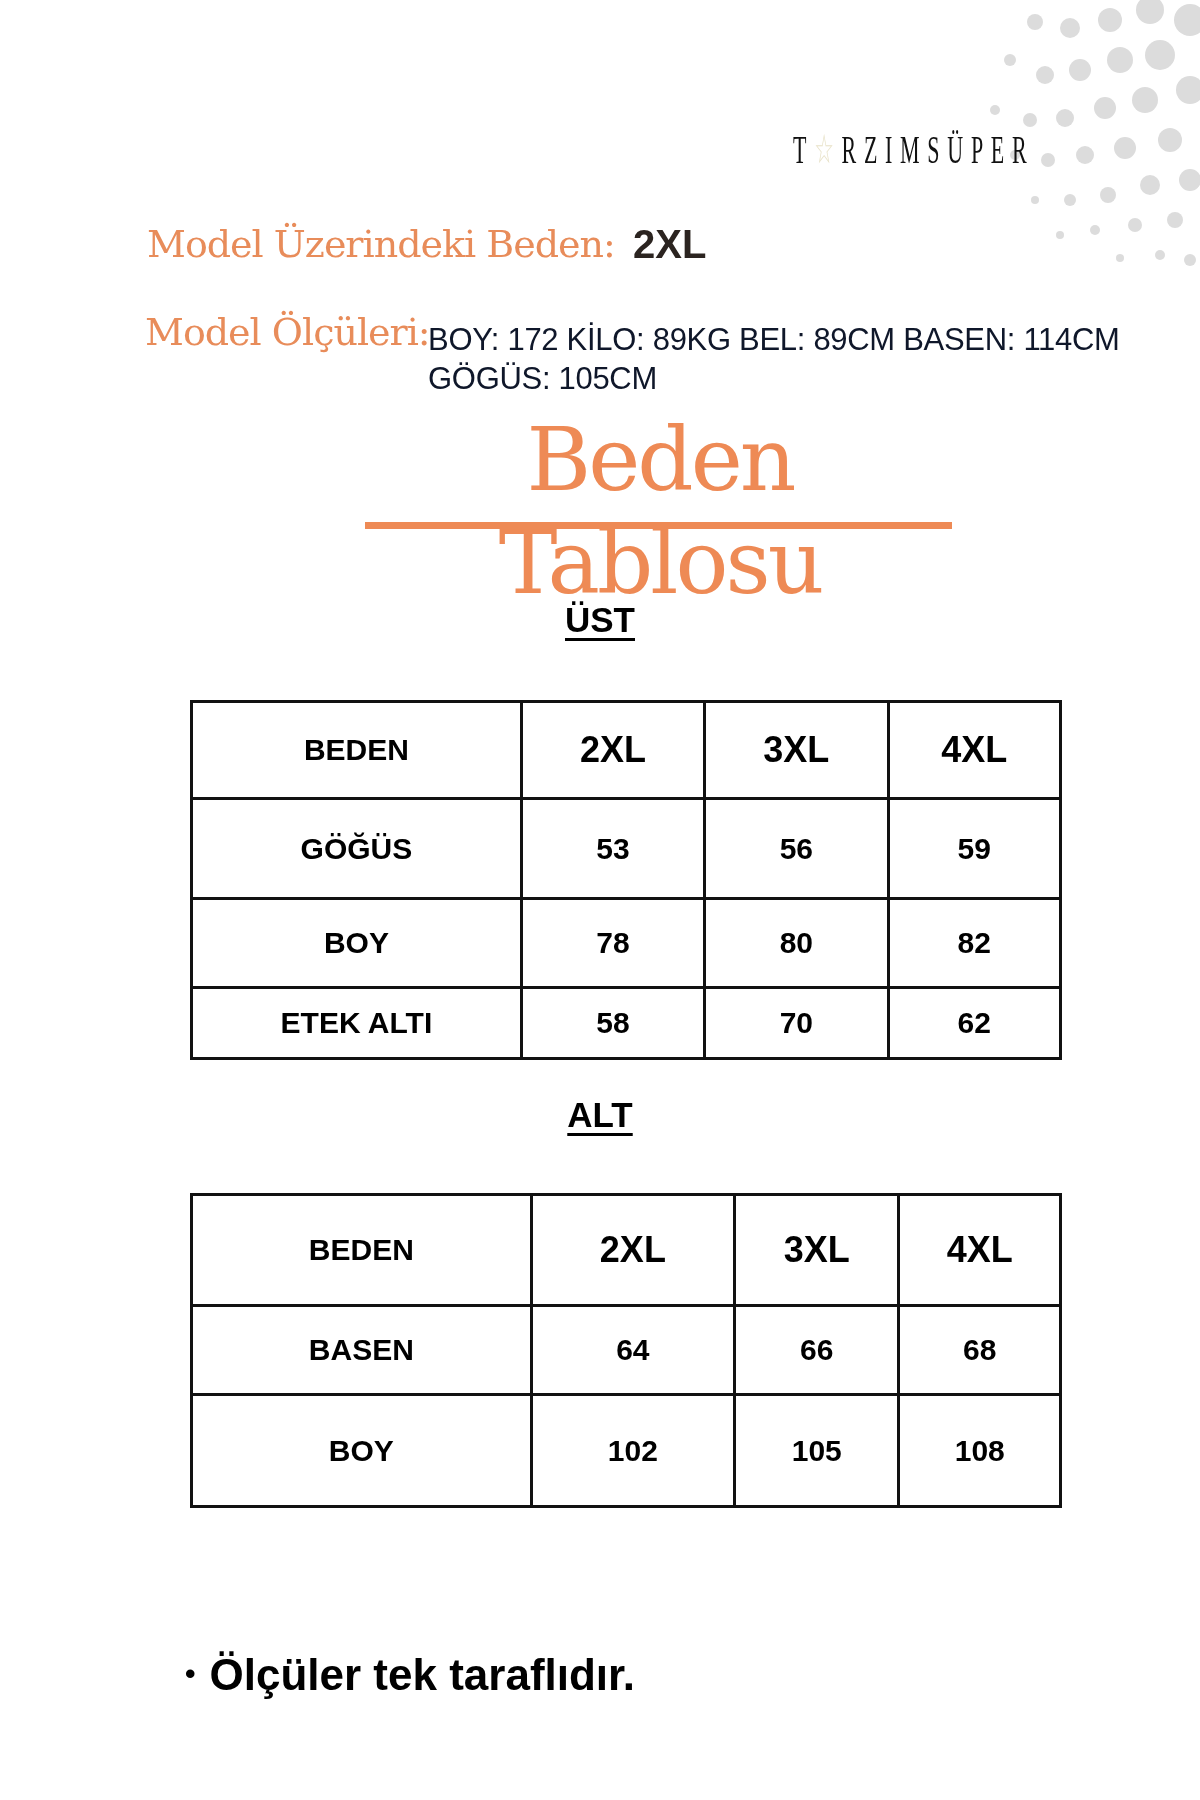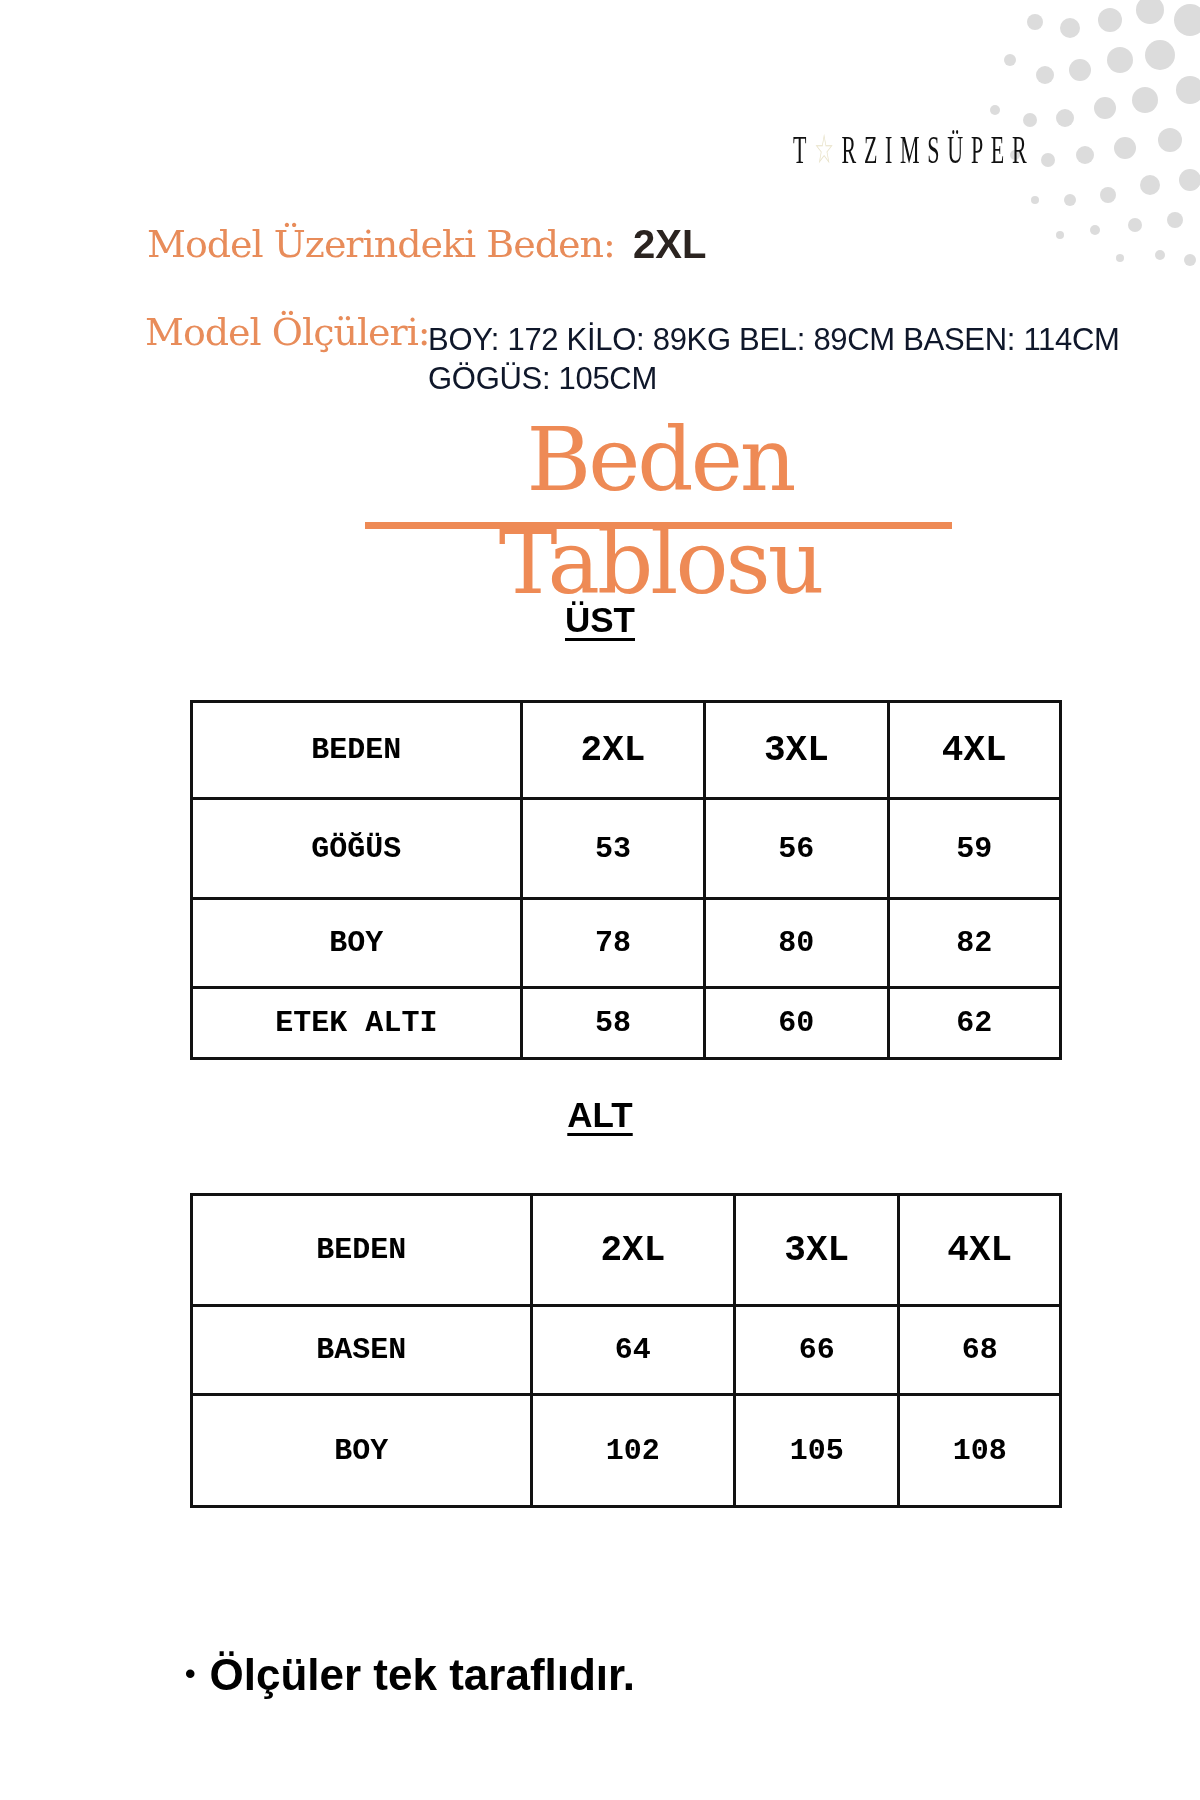--- a/index.html
+++ b/index.html
@@ -30,21 +30,20 @@
     font-family:"DejaVu Serif", serif; font-size:88px; color:#ee8a55; letter-spacing:-3px;
   }
   .title-rule { position:absolute; left:365px; top:522px; width:587px; height:7px; background:#ee8a55; }
   .section-heading {
     position:absolute; width:1200px; text-align:center; font-weight:bold; font-size:35px;
     text-decoration:underline; text-underline-offset:6px; text-decoration-thickness:3px;
   }
   table.size-table {
     position:absolute; left:190px; width:872px; border-collapse:collapse;
     border:3px solid #111;
-    font-family:Liberation Mono, monospace;
   }
   table.size-table td {
     border:3px solid #111; text-align:center; font-weight:bold; font-size:30px; padding:0;
   }
   table.size-table td.hdr { font-size:36px; }
   .note {
     position:absolute; left:185px; top:1650px; font-weight:bold; font-size:44px;
   }
   .note .bullet { font-size:30px; margin-right:14px; vertical-align:6px; }
 </style>
@@ -127,21 +126,21 @@
   </tr>
   <tr style="height:89px">
     <td>BOY</td>
     <td>78</td>
     <td>80</td>
     <td>82</td>
   </tr>
   <tr style="height:71px">
     <td>ETEK ALTI</td>
     <td>58</td>
-    <td>60</td>
+    <td>70</td>
     <td>62</td>
   </tr>
 </tbody>
   </table>
 
 <div class="section-heading" style="top:1095px;">ALT</div>
 
 <table class="size-table" style="top:1193px;">
   <colgroup>
       <col style="width:341px">

